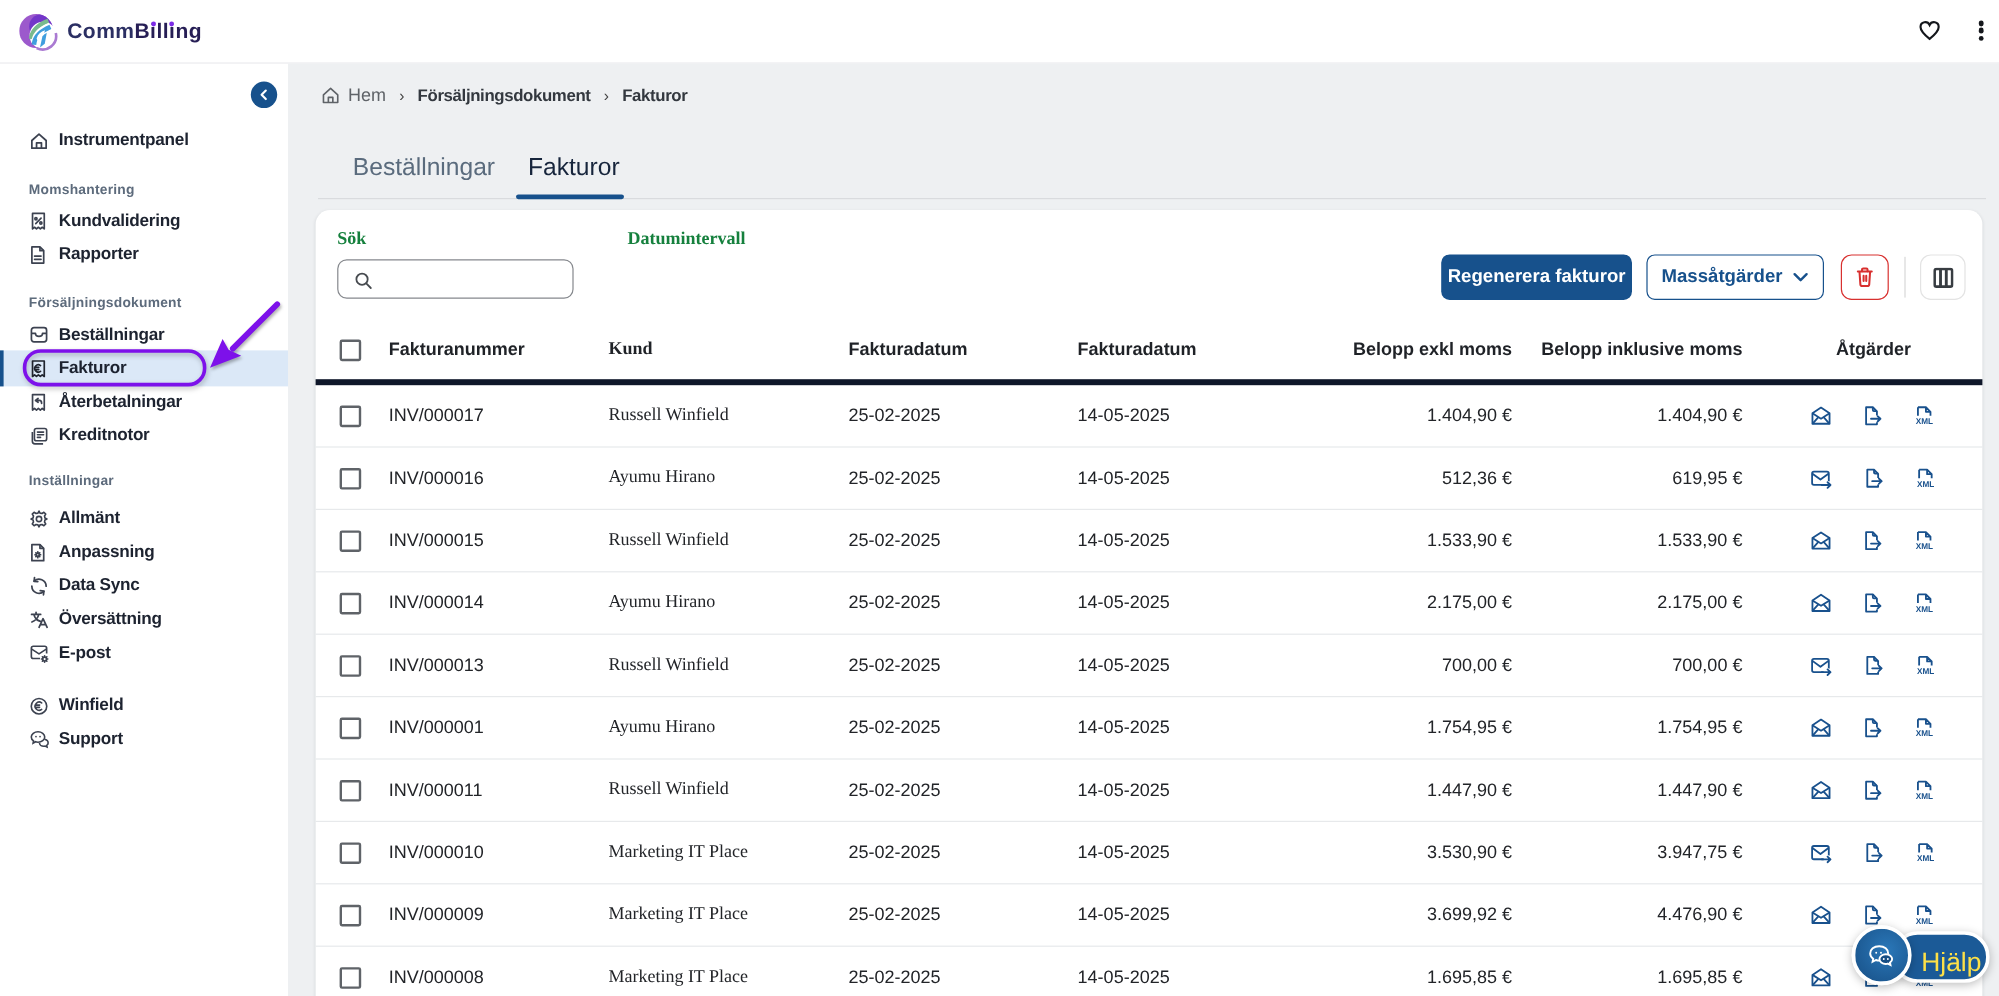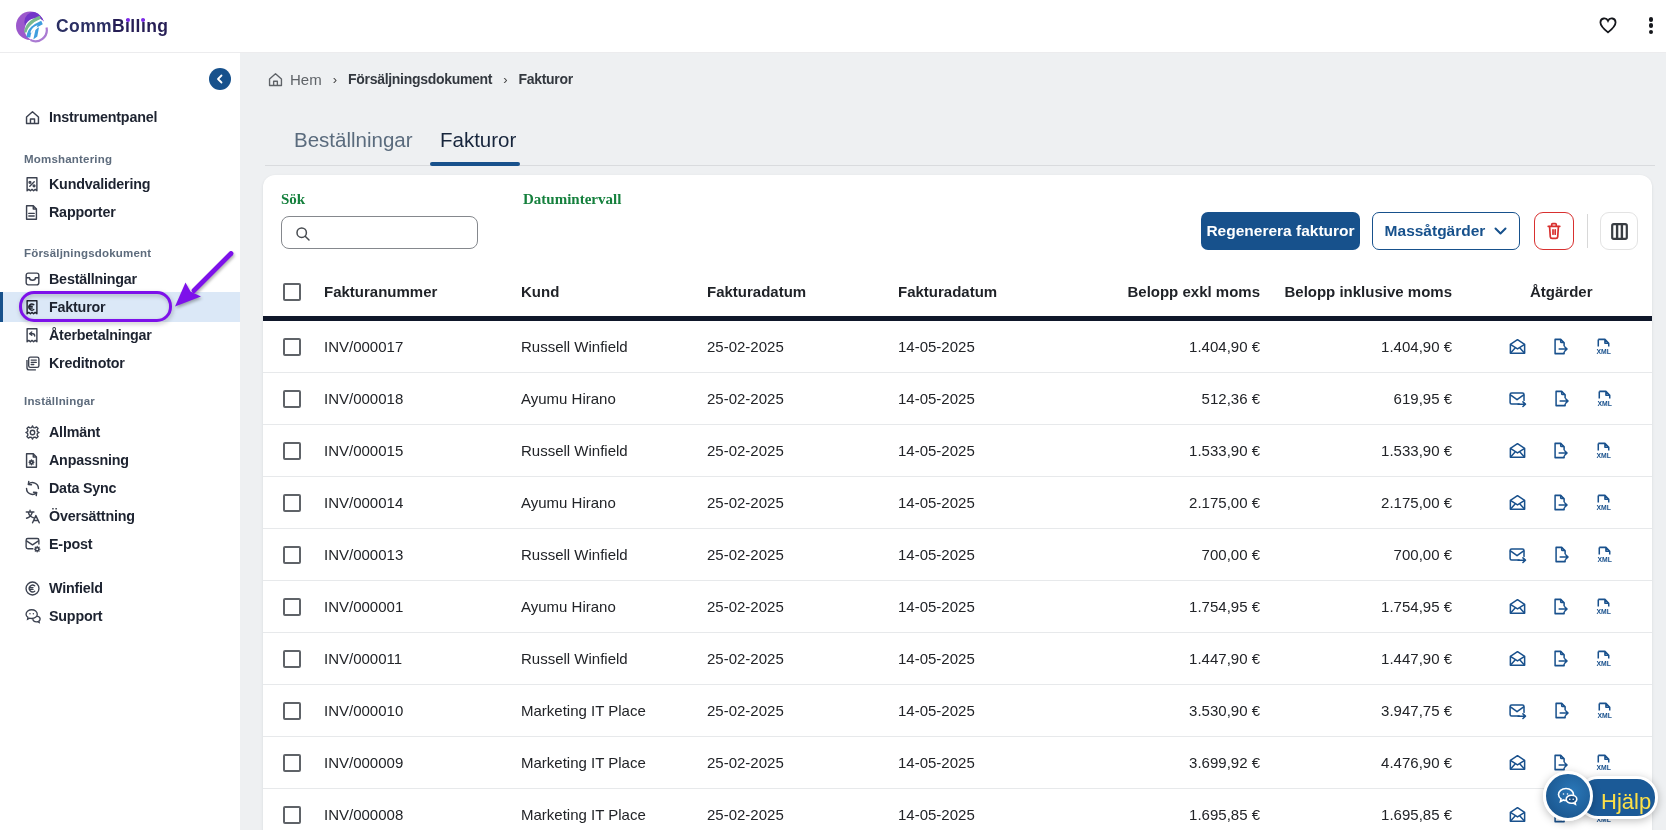--- a/index.html
+++ b/index.html
@@ -42,21 +42,21 @@
   .btn-primary { position:absolute; left:938px; top:37px; width:159px; height:38px; background:#17518c; border-radius:7px; color:#fff; font-weight:700; font-size:15.5px; display:flex; align-items:center; justify-content:center; }
   .btn-outline { position:absolute; left:1109px; top:37px; width:148px; height:38px; background:#fff; border:1.5px solid #17518c; border-radius:7px; color:#17518c; font-weight:700; font-size:15.5px; display:flex; align-items:center; justify-content:center; gap:9px; }
   .btn-trash { position:absolute; left:1271px; top:37px; width:40px; height:38px; background:#fff; border:1px solid #d8302f; border-radius:9px; display:flex; align-items:center; justify-content:center; }
   .vdiv { position:absolute; left:1324px; top:39px; width:1px; height:34px; background:#d8d8d8; }
   .btn-cols { position:absolute; left:1337px; top:37px; width:38px; height:38px; background:#fff; border:1px solid #e3e3e3; border-radius:9px; display:flex; align-items:center; justify-content:center; }
 
   .thead { position:absolute; left:0; top:92px; width:1389px; height:54px; border-bottom:5px solid #0f172a; font-weight:700; font-size:15px; color:#1f2227; }
   .trow { position:absolute; left:0; width:1389px; height:52px; border-bottom:1px solid #e7e9eb; font-size:15px; color:#222428; }
   .cell { position:absolute; top:0; height:100%; display:flex; align-items:center; white-space:nowrap; }
   .cb { position:absolute; left:20px; top:50%; margin-top:-9px; width:18px; height:18px; border:2px solid #5f6368; border-radius:2px; background:#fff; }
-  .c1 { left:61px; } .c2 { left:258px; } .c3 { left:444px; } .c4 { left:635px; }
+  .c1 { left:61px; } .c2 { left:244px;font-family:Liberation Serif, serif; } .c3 { left:444px; } .c4 { left:635px; }
   .c5 { left:790px; width:207px; justify-content:flex-end; }
   .c6 { left:989px; width:200px; justify-content:flex-end; }
   .c7 { left:1245px; gap:24px; }
   .c7h { left:1267px; }
 
   .help { position:absolute; z-index:40; }
   .help-pill { position:absolute; left:1577px; top:776px; width:81px; height:43px; background:#1b5a97; border:3px solid #fff; border-radius:21px; box-shadow:0 2px 8px rgba(0,0,0,.25); }
   .help-pill span { position:absolute; left:21px; top:10px; color:#fde047; font-size:22px; }
   .help-circ { position:absolute; left:1543px; top:771px; width:50px; height:50px; border-radius:50%; background:radial-gradient(circle at 60% 40%, #2a77b8, #174e84); border:3px solid #fff; box-shadow:0 2px 8px rgba(0,0,0,.25); display:flex; align-items:center; justify-content:center; }
 </style>
@@ -303,21 +303,21 @@
               <path d="M8.6 12.6 H16.9 M14.4 10.3 L16.9 12.6 L14.4 15" stroke-linecap="round"></path>
             </svg>
             <svg width="19" height="19" viewBox="0 0 20 20" fill="none">
               <path d="M4.5 2.5 H11.5 L15.5 6.5 V10 M4.5 2.5 V10 M11.5 2.5 V6.5 H15.5" stroke="#19518d" stroke-width="1.6" fill="none" stroke-linejoin="round"></path>
               <text x="2.6" y="17.5" font-size="7.2" font-weight="bold" fill="#19518d" font-family="Liberation Sans,sans-serif">XML</text>
             </svg>
           </span>
   </div>
         <div class="trow" style="top:198px">
     <span class="cb"></span>
-    <span class="cell c1">INV/000018</span>
+    <span class="cell c1">INV/000016</span>
     <span class="cell c2">Ayumu Hirano</span>
     <span class="cell c3">25-02-2025</span>
     <span class="cell c4">14-05-2025</span>
     <span class="cell c5">512,36 €</span>
     <span class="cell c6">619,95 €</span>
     <span class="cell c7">
             <svg width="20" height="20" viewBox="0 0 21 21" fill="none" stroke="#19518d" stroke-width="1.6" stroke-linejoin="round">
               <rect x="2.2" y="4.2" width="14.6" height="11.6" rx="1.6"></rect>
               <path d="M2.2 5.8 L9.5 11.2 L16.8 5.8"></path>
               <circle cx="15.8" cy="16" r="3.6" fill="#fff" stroke="none"></circle>

